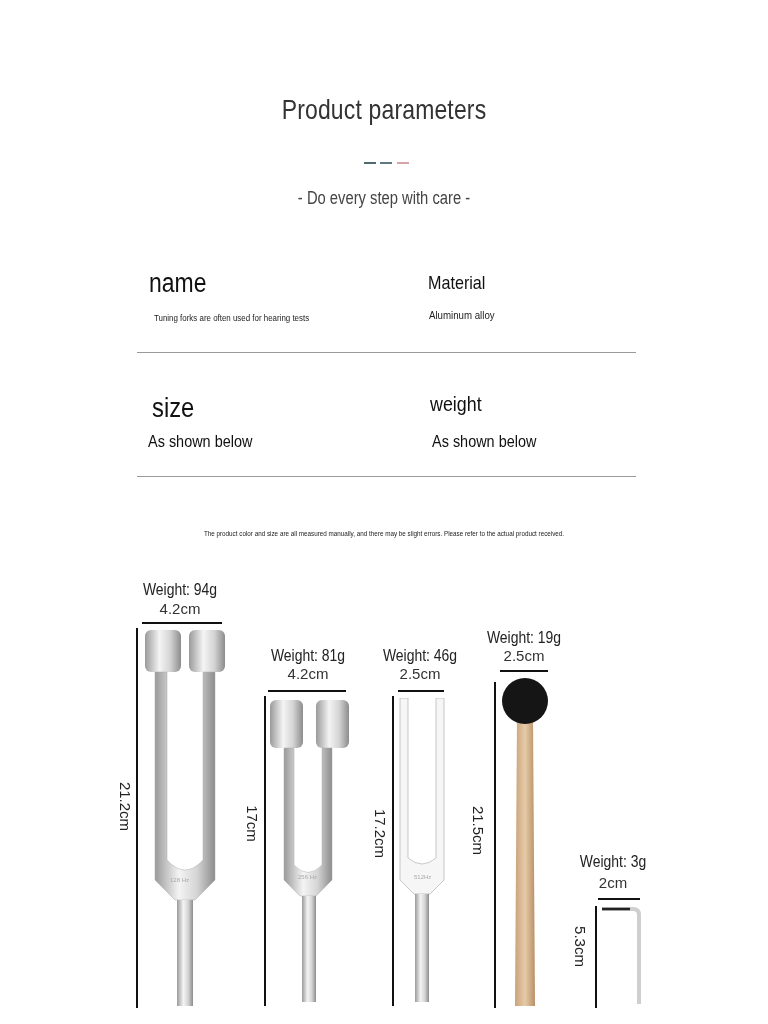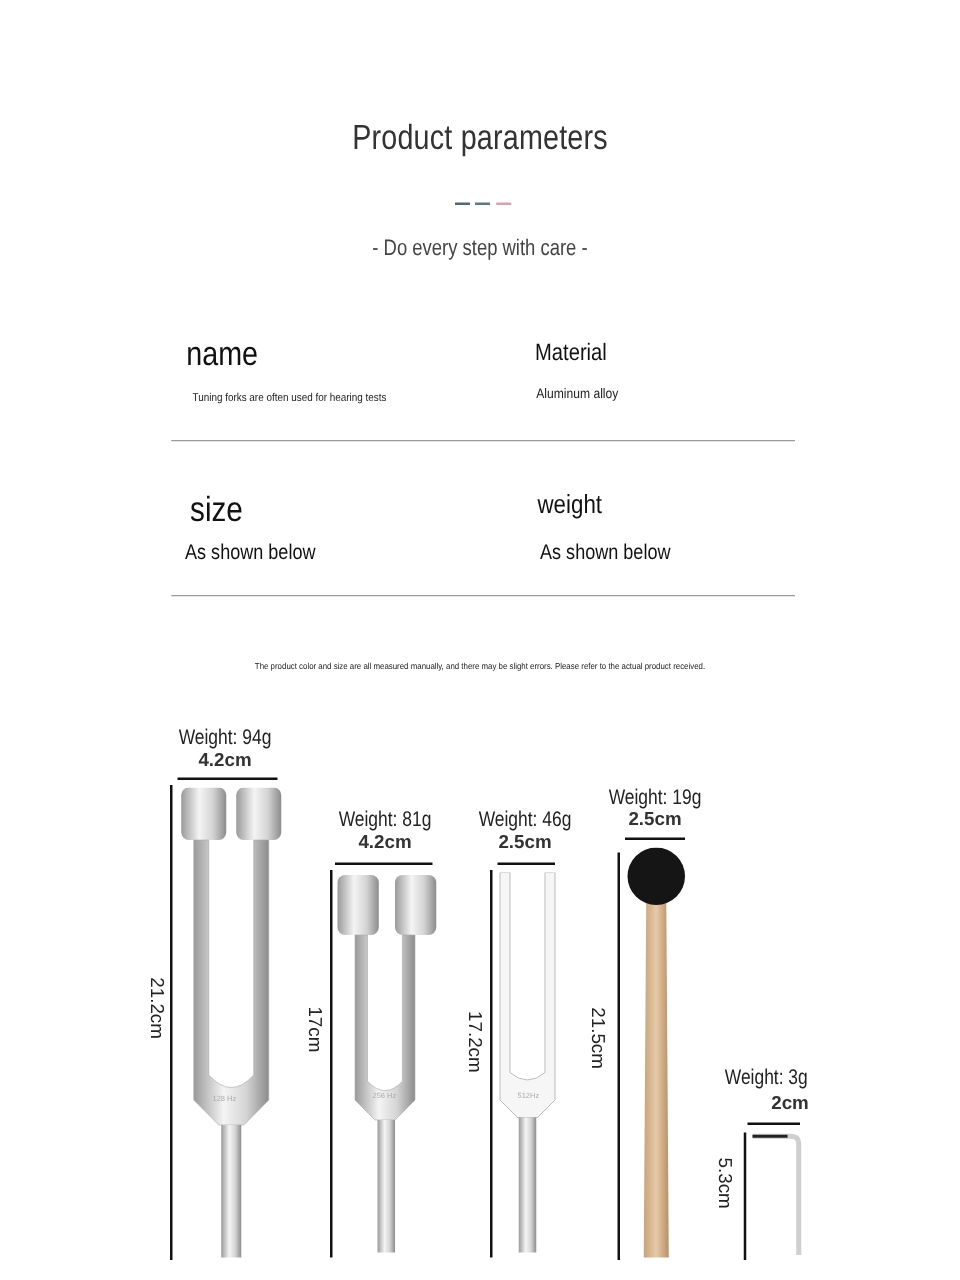--- a/index.html
+++ b/index.html
@@ -8,21 +8,21 @@
   #title{left:0;width:768px;top:94px;text-align:center;font-size:28px;color:#333;transform:scaleX(0.82);letter-spacing:0.2px;}
   .dash{top:162px;width:12px;height:2px;}
   #subtitle{left:0;width:768px;top:188px;text-align:center;font-size:18px;color:#444;transform:scaleX(0.82);}
   .lbl{font-size:25px;color:#111;transform-origin:left top;transform:scaleX(0.85);white-space:nowrap;}
   .lbl-sm{font-size:17px;color:#111;transform-origin:left top;transform:scaleX(0.85);white-space:nowrap;}
   .val-xs{font-size:9px;color:#222;transform-origin:left top;transform:scaleX(0.88);white-space:nowrap;}
   .val-md{font-size:17px;color:#111;transform-origin:left top;transform:scaleX(0.85);white-space:nowrap;}
   .rule{left:137px;width:499px;height:1px;background:#9a9a9a;}
   #disclaimer{left:0;width:768px;top:530px;text-align:center;font-size:7px;color:#222;transform:scaleX(0.9);white-space:nowrap;}
   .w{font-size:17px;color:#222;text-align:center;transform:scaleX(0.82);white-space:nowrap;}
-  .d{font-size:15px;color:#333;text-align:center;white-space:nowrap;font-weight:bold;}
+  .d{font-size:15px;color:#333;text-align:center;white-space:nowrap;}
   .hline{height:2px;background:#111;}
   .vline{width:2px;background:#111;}
   .vt{font-size:15px;color:#222;white-space:nowrap;transform:rotate(90deg);transform-origin:center;}
   .fork-label{font-size:6px;color:#aaa;}
 </style>
 </head>
 <body>
 
 <div id="title" class="abs">Product parameters</div>
 <div class="abs dash" style="left:364px;background:#4f6b6b"></div>
@@ -108,21 +108,21 @@
           <stop offset="0.5" stop-color="#e6cba8"></stop>
           <stop offset="1" stop-color="#b98f66"></stop>
       </linearGradient>
     </defs>
     <polygon points="17,40 33,40 35,328 15,328" fill="url(#wood)"></polygon>
     <circle cx="25" cy="23" r="23" fill="#151515"></circle>
   </svg>
 </div>
 
 <div class="abs w" style="left:563px;width:100px;top:852px">Weight: 3g</div>
-<div class="abs d" style="left:582px;width:100px;top:874px">2cm</div>
+<div class="abs d" style="left:563px;width:100px;top:874px">2cm</div>
 <div class="abs hline" style="left:598px;top:898px;width:42px"></div>
 <div class="abs vline" style="left:595px;top:906px;height:102px"></div>
 <div class="abs vt" style="left:550px;top:938px;width:60px;text-align:center">5.3cm</div>
 <div class="abs" style="left:600px;top:906px;width:44px;height:102px">
   <svg width="44" height="102" viewBox="0 0 44 102">
     <path d="M2 3 L33 3 Q39 3 39 9 L39 98" fill="none" stroke="#cfcfcf" stroke-width="4"></path>
     <path d="M2 3 L30 3" fill="none" stroke="#222" stroke-width="2.5"></path>
   </svg>
 </div>
 

